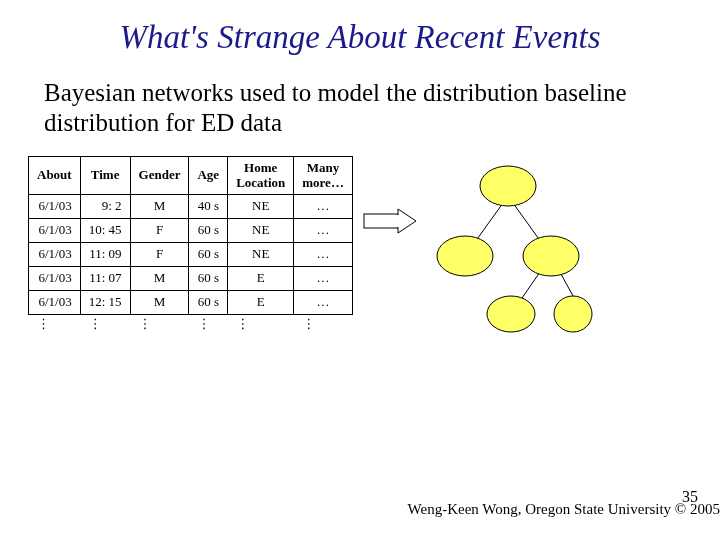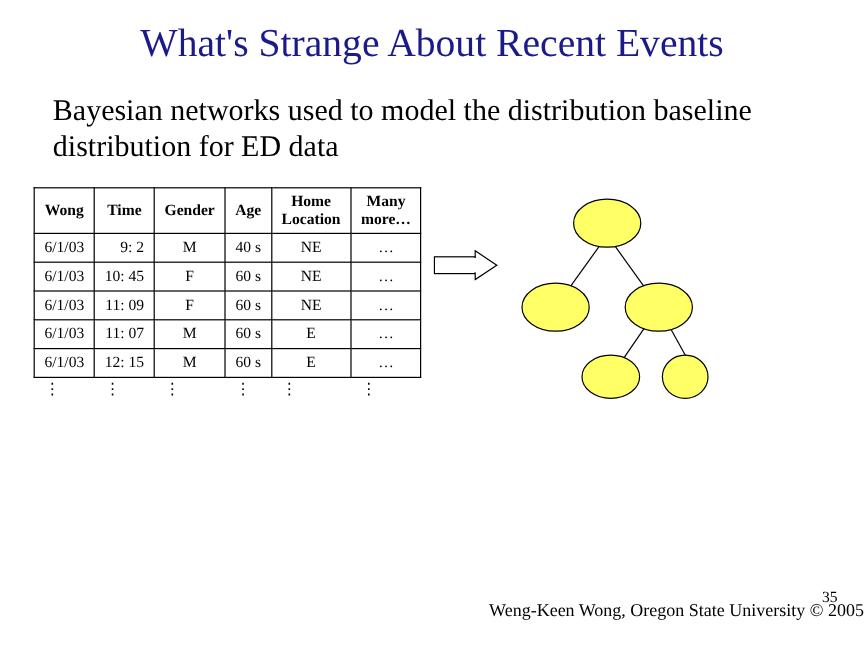--- a/index.html
+++ b/index.html
@@ -11,20 +11,21 @@
     font-family: "Times New Roman", Times, serif;
     color: #000;
     position: relative;
   }
   .title {
     color: #1a1a8a;
     font-size: 33px;
     text-align: center;
     padding: 18px 40px 0 40px;
     line-height: 1.2;
+    font-style: italic;
   }
   .subtitle {
     color: #000;
     font-size: 25px;
     padding: 20px 40px 0 44px;
     line-height: 1.2;
   }
   .content-row {
     display: flex;
     align-items: flex-start;
@@ -70,38 +71,38 @@
     left: 0;
     right: 0;
     text-align: right;
     font-size: 15px;
     color: #000;
   }
   .page-num {
     position: absolute;
     right: 22px;
     bottom: 34px;
-    font-size: 13px;
+    font-size: 16px;
   }
 </style>
 </head>
 <body>
 
 <div class="title">
   <span>What's Strange About Recent Events</span><br>
 </div>
 
 <div class="subtitle">Bayesian networks used to model the distribution baseline distribution for ED data</div>
 
 <div class="content-row">
 
   <table class="ed">
     <thead>
       <tr>
-        <th>Wong</th>
+        <th>About</th>
         <th>Time</th>
         <th>Gender</th>
         <th>Age</th>
         <th>Home<br>Location</th>
         <th>Many<br>more…</th>
       </tr>
     </thead>
     <tbody id="ed-body">
         <tr>
           <td class="left">6/1/03</td>

